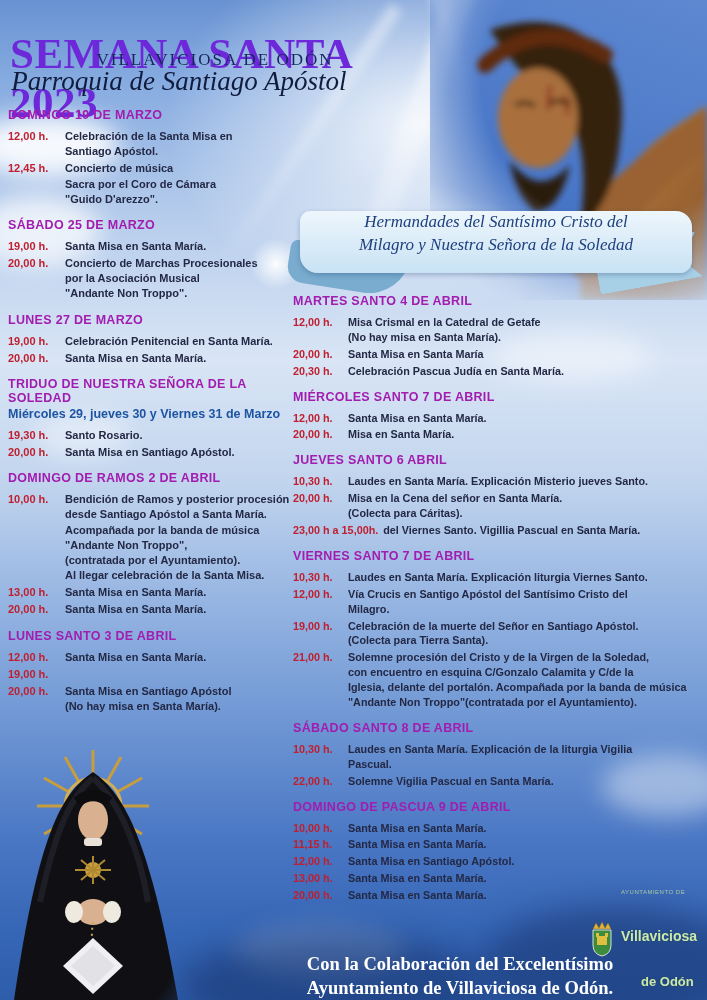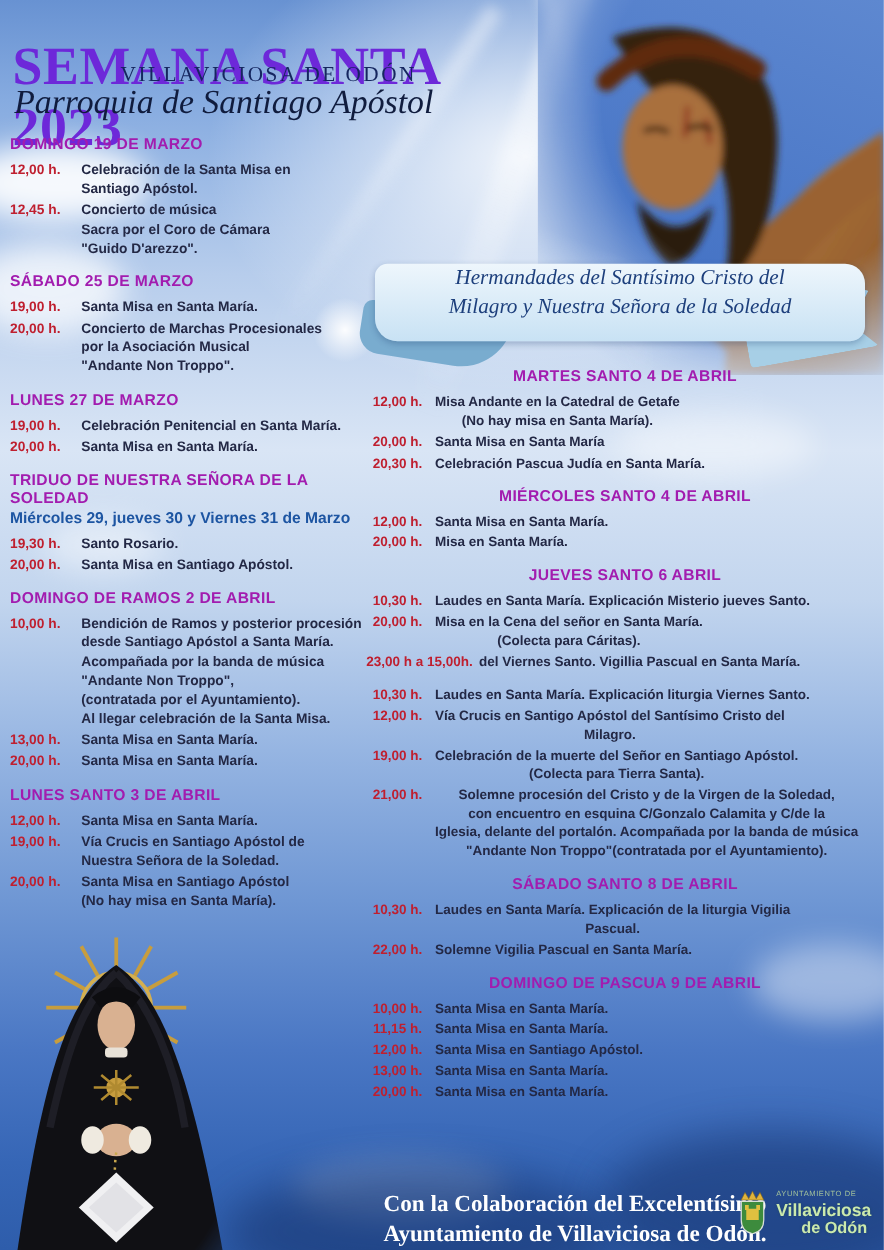--- a/index.html
+++ b/index.html
@@ -56,37 +56,37 @@
     clip-path:polygon(0 0,100% 0,82% 55%,100% 100%,0 100%);}
   .banner{position:absolute;left:300px;top:211px;width:392px;height:62px;z-index:3;
     background:linear-gradient(180deg,#eef6fc,#c8e2f4);border-radius:10px 16px 12px 18px;
     display:flex;align-items:flex-start;justify-content:center;text-align:center;
     box-shadow:0 2px 5px rgba(30,60,110,.3);}
   .banner-text{font-family:"Liberation Serif",serif;font-style:italic;font-size:17px;
     color:#1d3f7c;white-space:pre-line;line-height:1.35;}
   
   .col{position:absolute;z-index:4;}
   .col-left{left:8px;top:108px;width:292px;}
-  .col-right{left:293px;top:294px;width:414px;text-align:center;}
+  .col-right{left:293px;top:294px;width:414px;}
   .day-section{margin-bottom:11px;}
   .day-header{color:#a21caf;font-weight:bold;font-size:12.5px;letter-spacing:.3px;margin-bottom:7px;}
   .day-subheader{color:#1d55a2;font-weight:bold;font-size:12.5px;margin-top:-5px;margin-bottom:7px;}
   .event-row{display:flex;align-items:flex-start;margin-bottom:2px;}
   .event-time{color:#bf1f2f;font-weight:bold;font-size:11px;line-height:1.38;
     white-space:nowrap;min-width:52px;margin-right:5px;}
   .col-right .event-time{min-width:50px;font-size:10.8px;}
   .event-desc{color:#232845;font-weight:bold;font-size:11px;line-height:1.38;white-space:pre-line;}
   .col-right .event-desc{font-size:10.8px;}
   
   .footer{position:absolute;left:225px;top:952px;width:470px;z-index:4;text-align:center;
     font-family:"Liberation Serif",serif;font-weight:bold;font-size:18.5px;color:#ffffff;
     white-space:pre-line;line-height:1.3;}
   
   .logo{position:absolute;right:10px;bottom:12px;z-index:5;display:flex;align-items:center;gap:6px;}
-  .logo-texts{display:flex;flex-direction:column;line-height:1;}
+  .logo-texts{display:flex;flex-direction:column;line-height:1;gap:32px;}
   .logo-small{font-size:6px;letter-spacing:.5px;color:#b9d79e;opacity:.85;margin-bottom:2px;}
   .logo-line1{font-weight:bold;font-size:14px;color:#cbe9ad;text-shadow:0 0 2px rgba(30,70,40,.4);}
   .logo-line2{font-weight:bold;font-size:13px;color:#cbe9ad;margin-left:20px;
     text-shadow:0 0 2px rgba(30,70,40,.4);}
 </style>
 </head>
 <body>
 
 <div class="glow"></div>
 <div class="ray r1"></div>
@@ -242,52 +242,50 @@
     </section>
     <section class="day-section">
       <div class="day-header">LUNES SANTO 3 DE ABRIL</div>
       <div class="events">
         <div class="event-row">
           <span class="event-time">12,00 h.</span>
           <span class="event-desc">Santa Misa en Santa María.</span>
         </div>
         <div class="event-row">
           <span class="event-time">19,00 h.</span>
-          <span class="event-desc">Vía Crucis en Santiago Apóstol de
-Nuestra Señora de la Soledad.</span>
         </div>
         <div class="event-row">
           <span class="event-time">20,00 h.</span>
           <span class="event-desc">Santa Misa en Santiago Apóstol
 (No hay misa en Santa María).</span>
         </div>
       </div>
     </section>
   </div>
 <div class="col col-right" id="col-right">
     <section class="day-section">
       <div class="day-header">MARTES SANTO 4 DE ABRIL</div>
       <div class="events">
         <div class="event-row">
           <span class="event-time">12,00 h.</span>
-          <span class="event-desc">Misa Andante en la Catedral de Getafe
+          <span class="event-desc">Misa Crismal en la Catedral de Getafe
 (No hay misa en Santa María).</span>
         </div>
         <div class="event-row">
           <span class="event-time">20,00 h.</span>
           <span class="event-desc">Santa Misa en Santa María</span>
         </div>
         <div class="event-row">
           <span class="event-time">20,30 h.</span>
           <span class="event-desc">Celebración Pascua Judía en Santa María.</span>
         </div>
       </div>
     </section>
     <section class="day-section">
-      <div class="day-header">MIÉRCOLES SANTO 4 DE ABRIL</div>
+      <div class="day-header">MIÉRCOLES SANTO 7 DE ABRIL</div>
       <div class="events">
         <div class="event-row">
           <span class="event-time">12,00 h.</span>
           <span class="event-desc">Santa Misa en Santa María.</span>
         </div>
         <div class="event-row">
           <span class="event-time">20,00 h.</span>
           <span class="event-desc">Misa en Santa María.</span>
         </div>
       </div>
@@ -304,20 +302,21 @@
           <span class="event-desc">Misa en la Cena del señor en Santa María.
 (Colecta para Cáritas).</span>
         </div>
         <div class="event-row">
           <span class="event-time">23,00 h a 15,00h.</span>
           <span class="event-desc">del Viernes Santo. Vigillia Pascual en Santa María.</span>
         </div>
       </div>
     </section>
     <section class="day-section">
+      <div class="day-header">VIERNES SANTO 7 DE ABRIL</div>
       <div class="events">
         <div class="event-row">
           <span class="event-time">10,30 h.</span>
           <span class="event-desc">Laudes en Santa María. Explicación liturgia Viernes Santo.</span>
         </div>
         <div class="event-row">
           <span class="event-time">12,00 h.</span>
           <span class="event-desc">Vía Crucis en Santigo Apóstol del Santísimo Cristo del
 Milagro.</span>
         </div>

